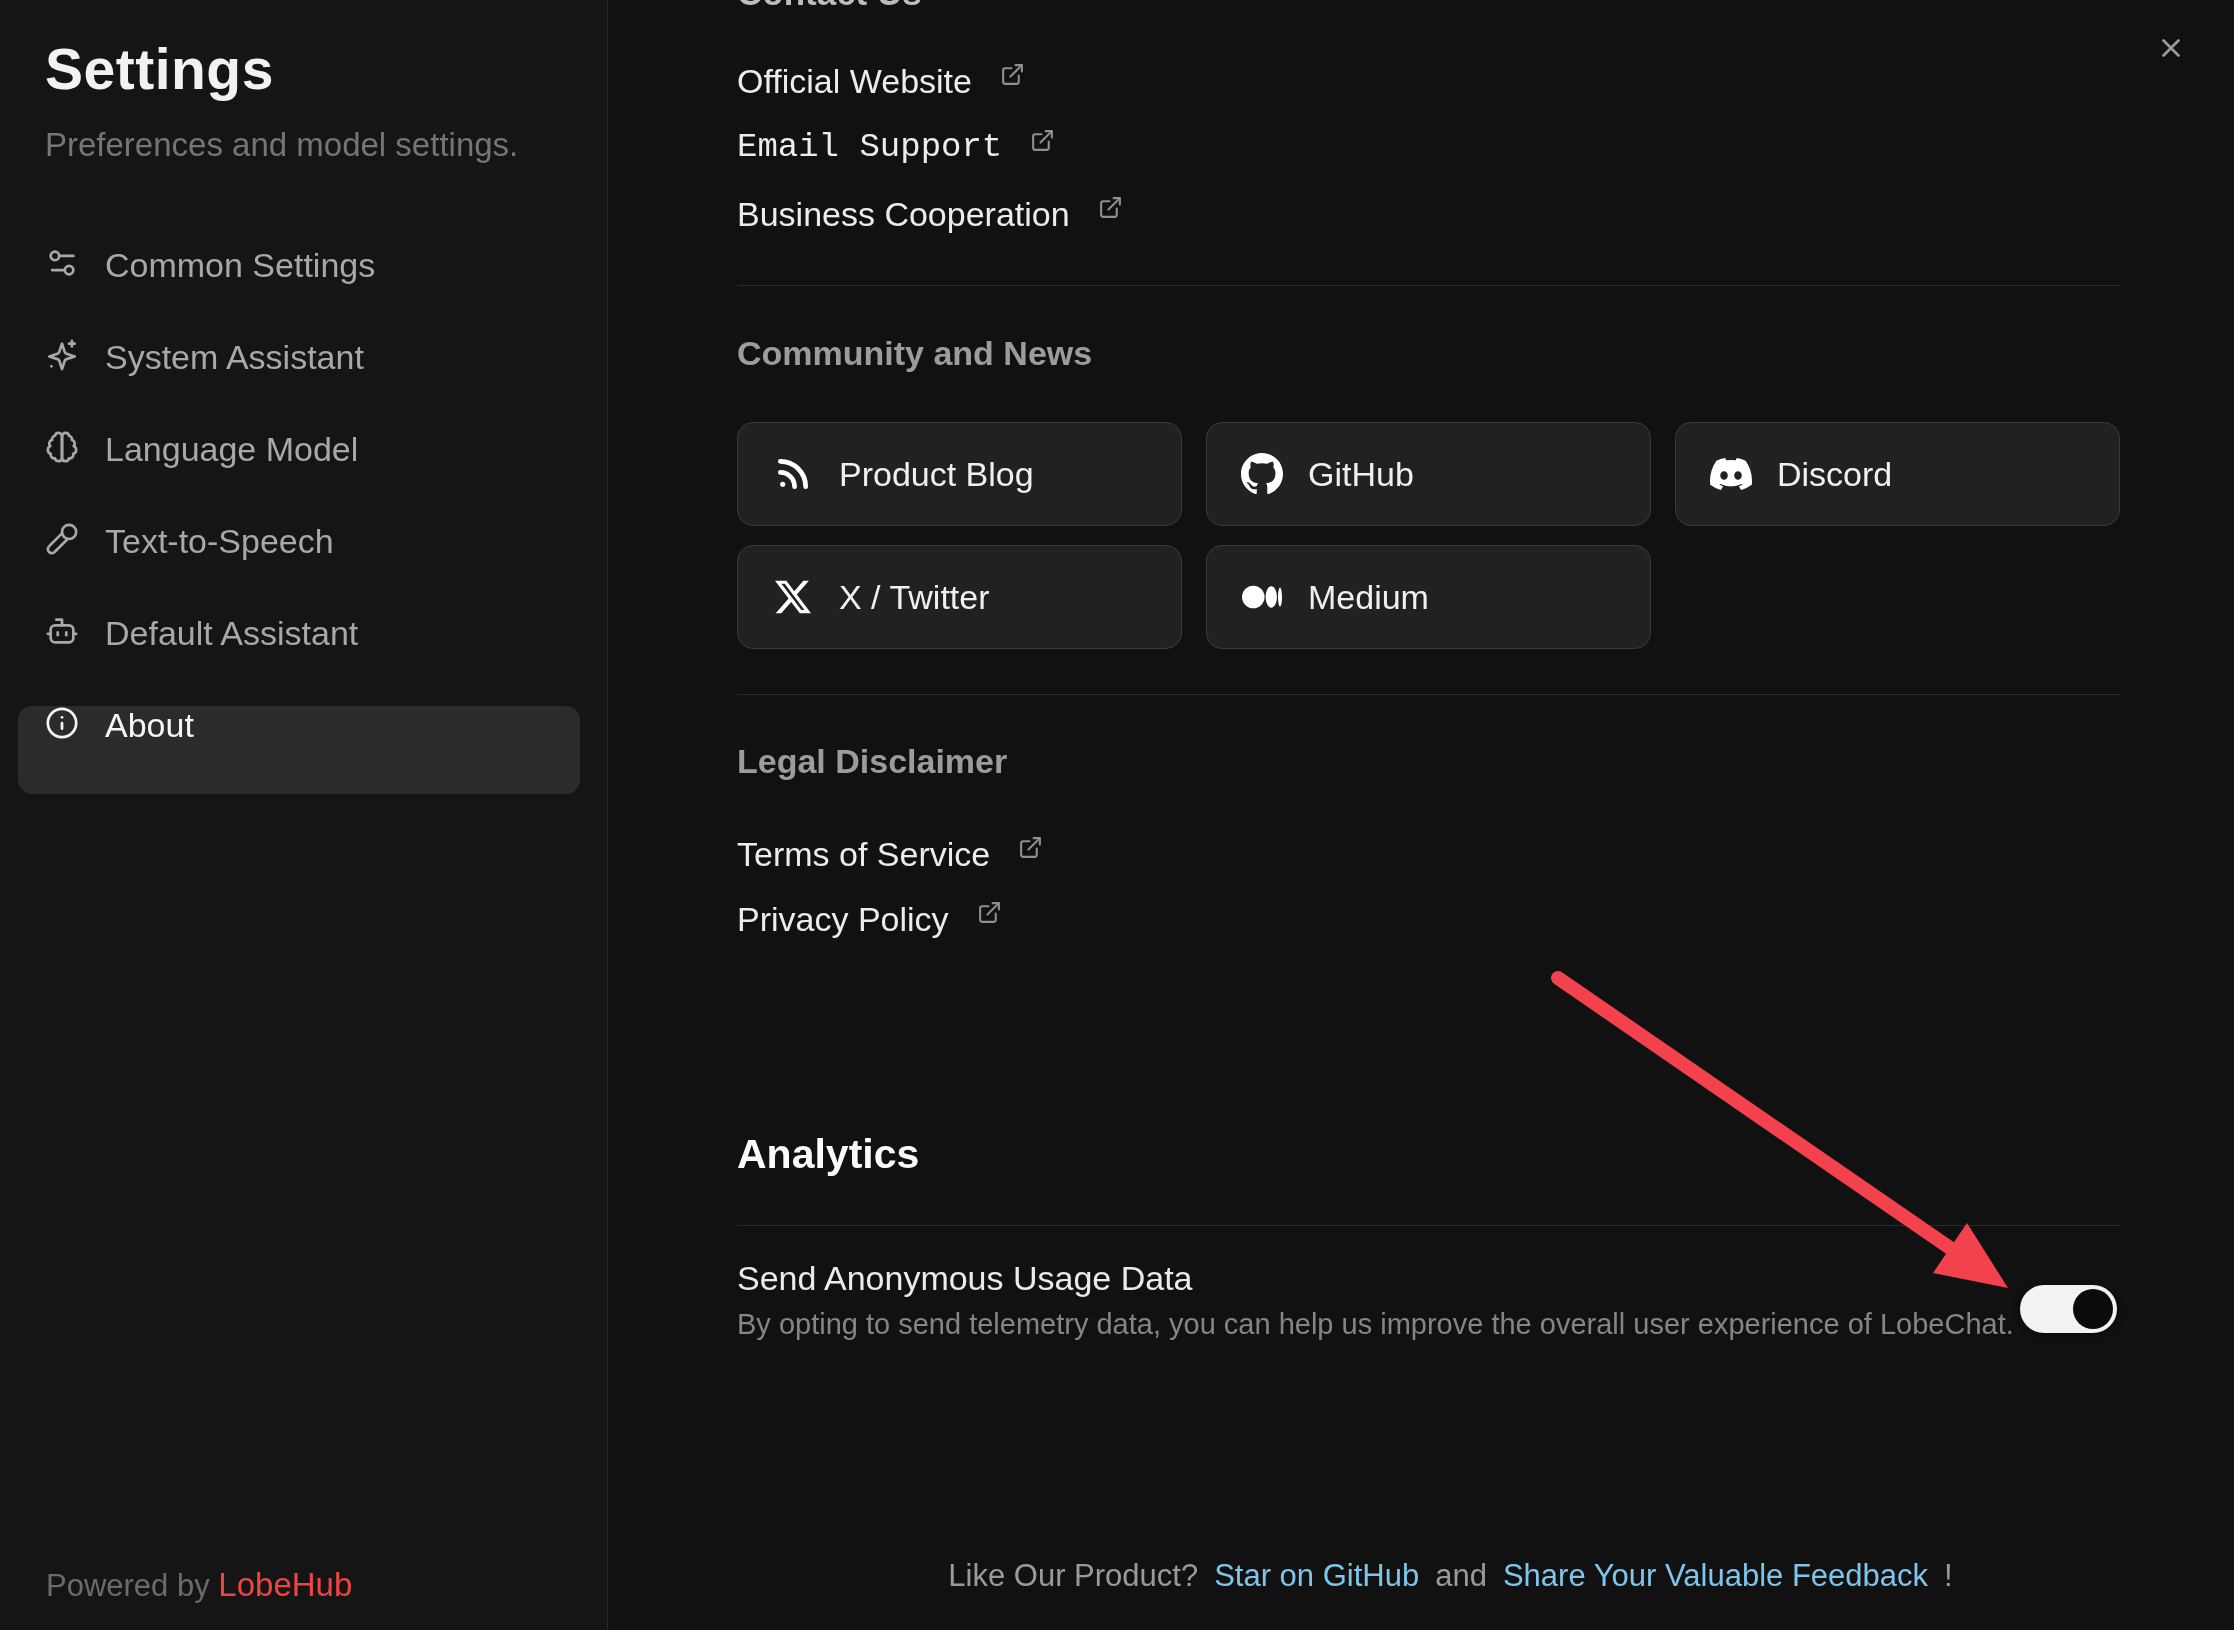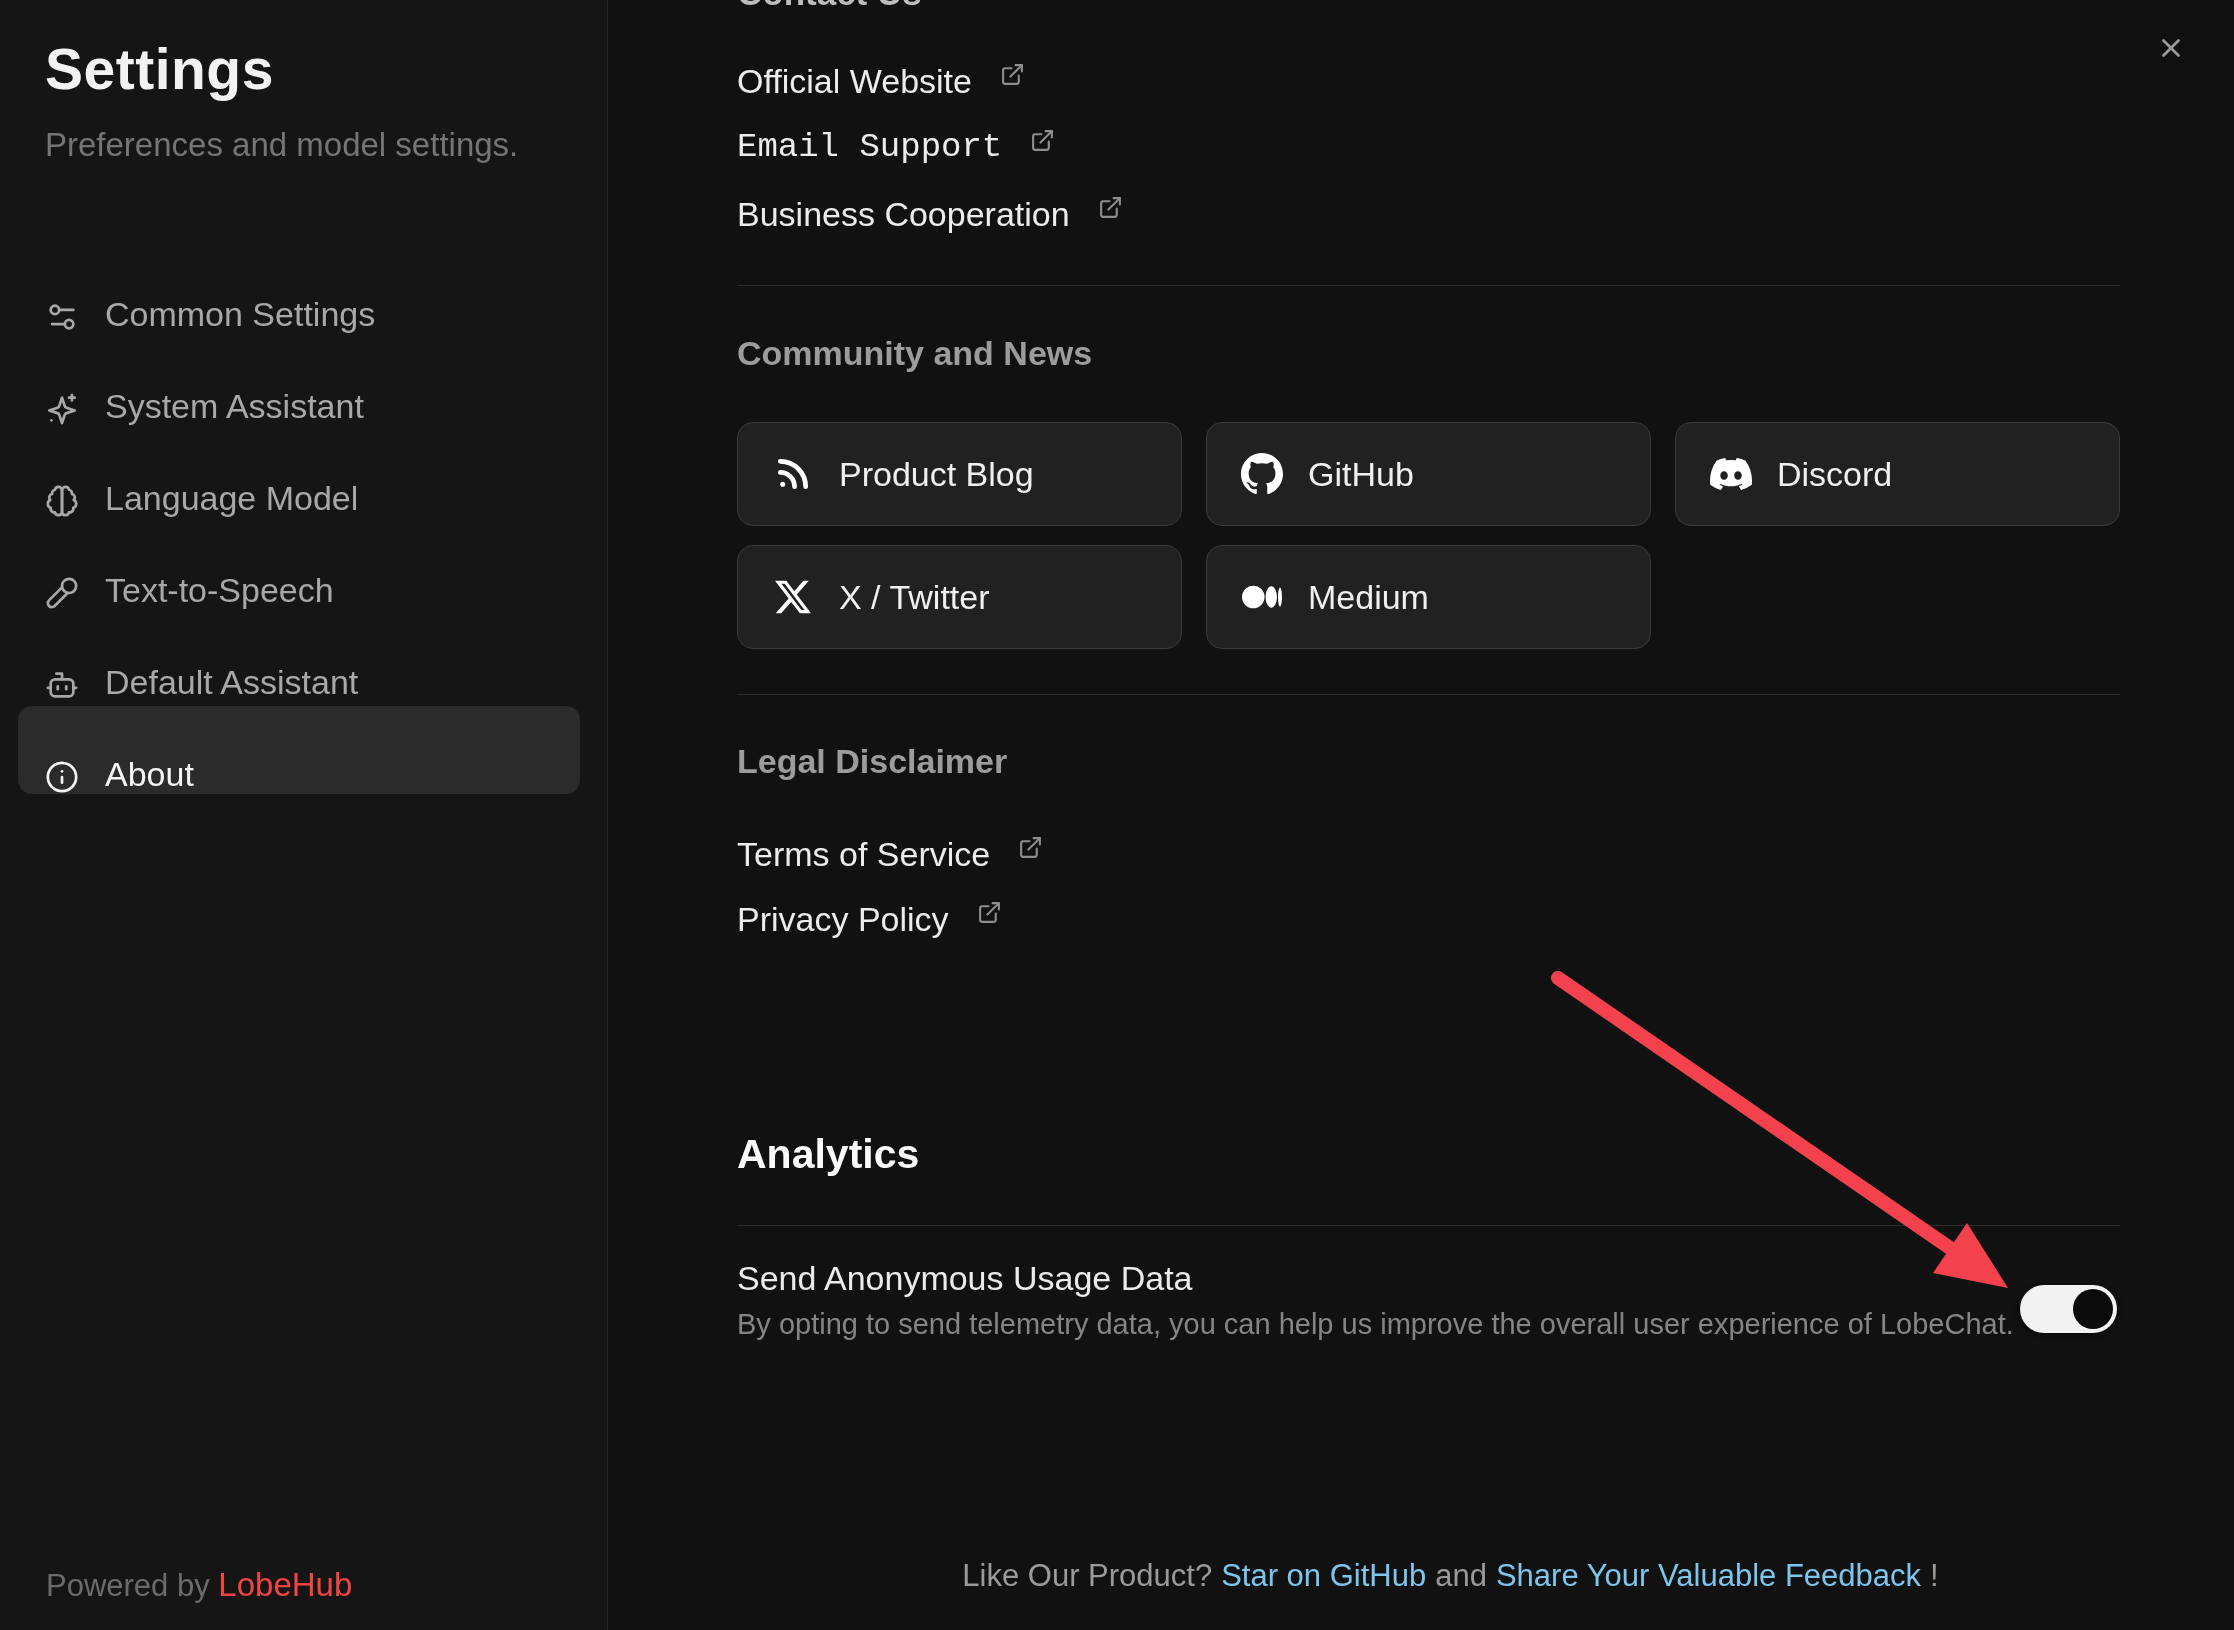--- a/index.html
+++ b/index.html
@@ -8,21 +8,21 @@
   .stage { position:absolute; inset:0; width:2234px; height:1630px; }
 
   
   .sidebar { position:absolute; left:0; top:0; width:608px; height:1630px;
              background:#151515; border-right:1px solid #262626; }
   .sb-title { position:absolute; left:45px; top:36px; font-size:57px; font-weight:700;
               color:#f2f2f2; letter-spacing:0.5px; }
   .sb-subtitle { position:absolute; left:45px; top:126px; font-size:33px; color:#757575; }
   .menu { position:absolute; left:0; top:246px; width:608px; }
   .menu-item { position:relative; margin:0 0 4px 18px; width:562px; height:88px;
-               display:flex; align-items:flex-end; padding-left:27px; border-radius:14px;
+               display:flex; align-items:flex-start; padding-left:27px; border-radius:14px;
                color:#a8a8a8; cursor:pointer; }
   .menu-item.active { background:#2b2b2b; color:#f5f5f5; }
   .menu-item .mi-icon { width:34px; height:34px; flex:0 0 34px; display:block; }
   .menu-item .mi-icon svg { width:34px; height:34px; stroke:currentColor; fill:none;
                stroke-width:1.9; stroke-linecap:round; stroke-linejoin:round; display:block; }
   .menu-item .mi-label { margin-left:26px; font-size:34px; }
   .sb-footer { position:absolute; left:46px; top:1566px; font-size:31px; color:#6b6b6b; }
   .sb-footer b { color:#ef4444; font-weight:400; font-size:33px; }
 
   
@@ -56,21 +56,21 @@
   .setting-desc  { position:absolute; left:0; top:1308px; font-size:29px; color:#858585; }
 
   .toggle { position:absolute; left:1283px; top:1285px; width:97px; height:48px; border-radius:24px;
             background:#f2f2f2; cursor:pointer; box-shadow:0 2px 6px rgba(0,0,0,.5); }
   .toggle .knob { position:absolute; right:4px; top:4px; width:40px; height:40px; border-radius:50%;
                   background:#0b0b0b; }
 
   .page-footer { position:absolute; left:0; top:1558px; width:1383px; display:flex;
                  justify-content:center; align-items:center; font-size:31px; color:#9a9a9a; }
   .page-footer .fb-icon { width:30px; height:30px; margin-right:14px; }
-  .page-footer a { color:#7dc5ec; text-decoration:none; cursor:pointer; margin:0 9px; }
+  .page-footer a { color:#7dc5ec; text-decoration:none; cursor:pointer; margin:0 16px; }
   .page-footer span { white-space:pre; }
 
   .arrow-layer { position:absolute; inset:0; pointer-events:none; }
 </style>
 </head>
 <body>
 
 <div class="stage">
 
   <div class="sidebar">

